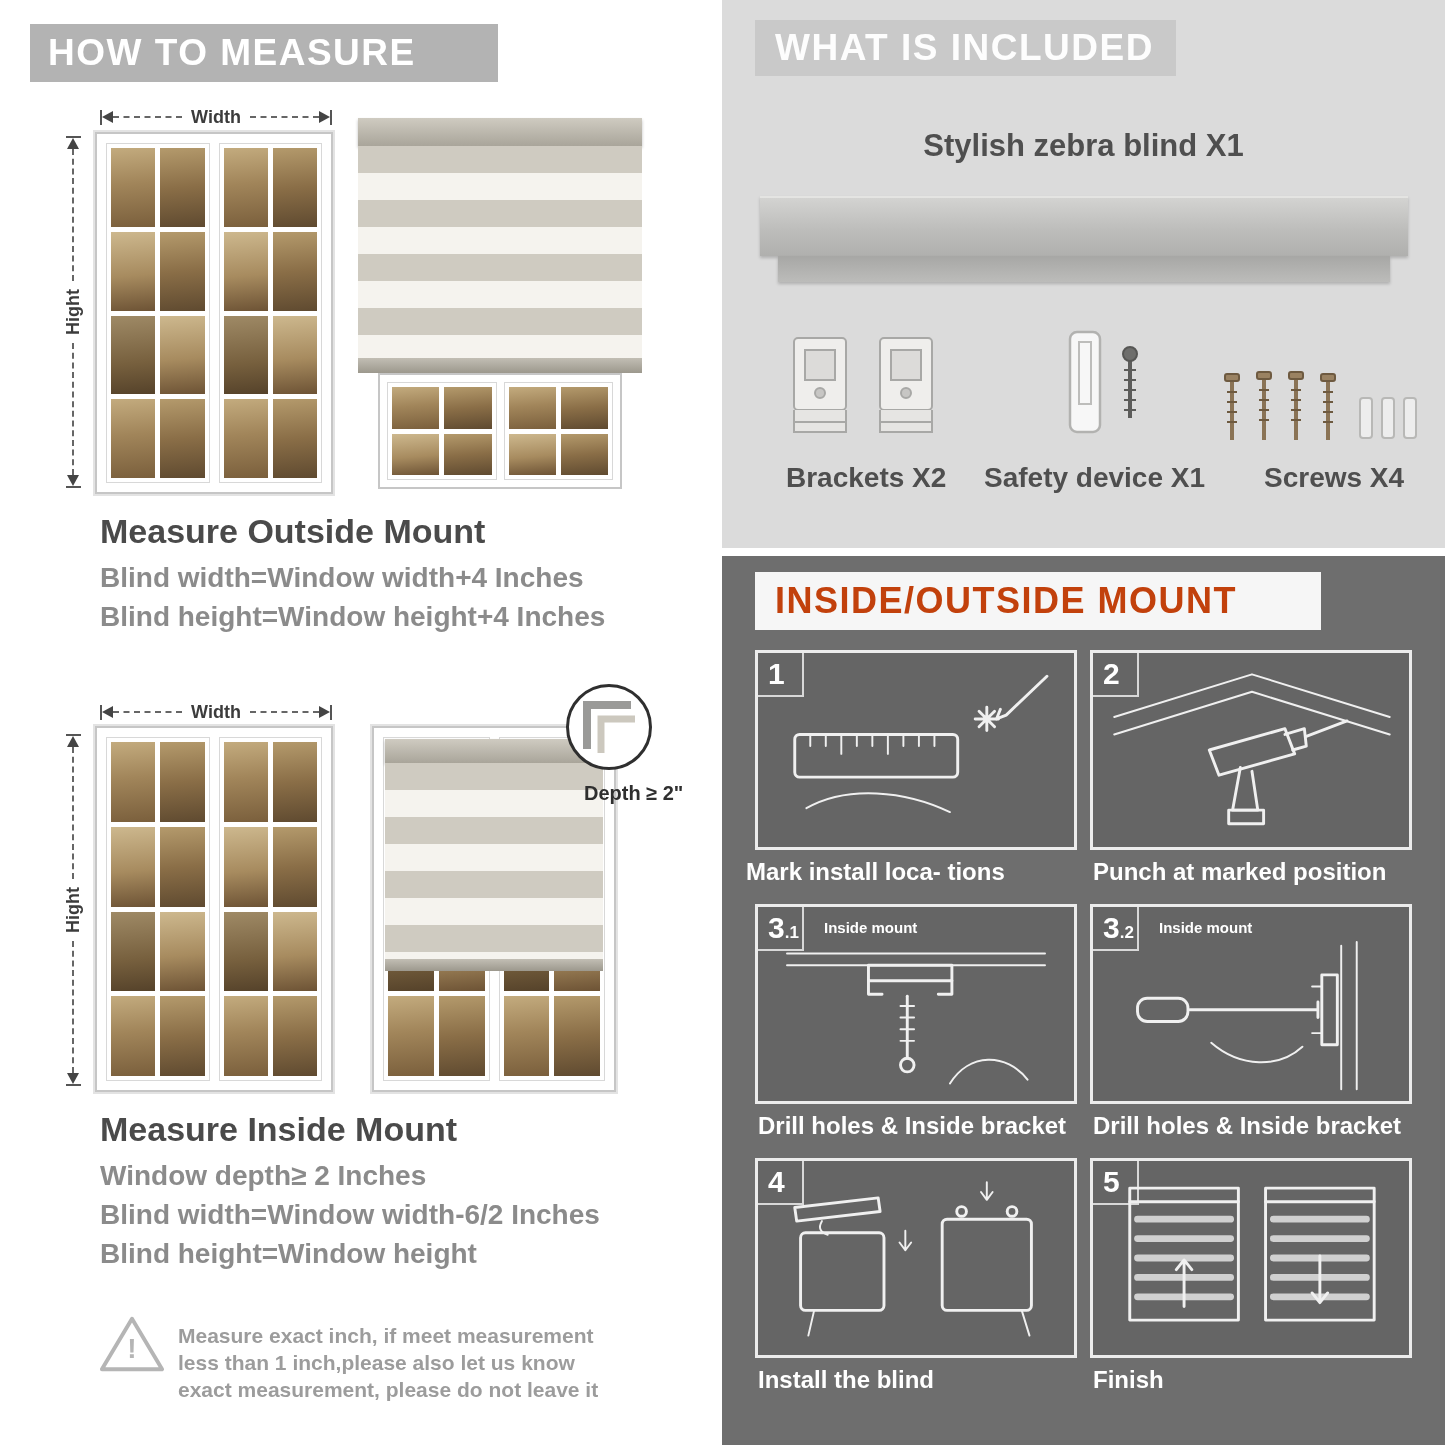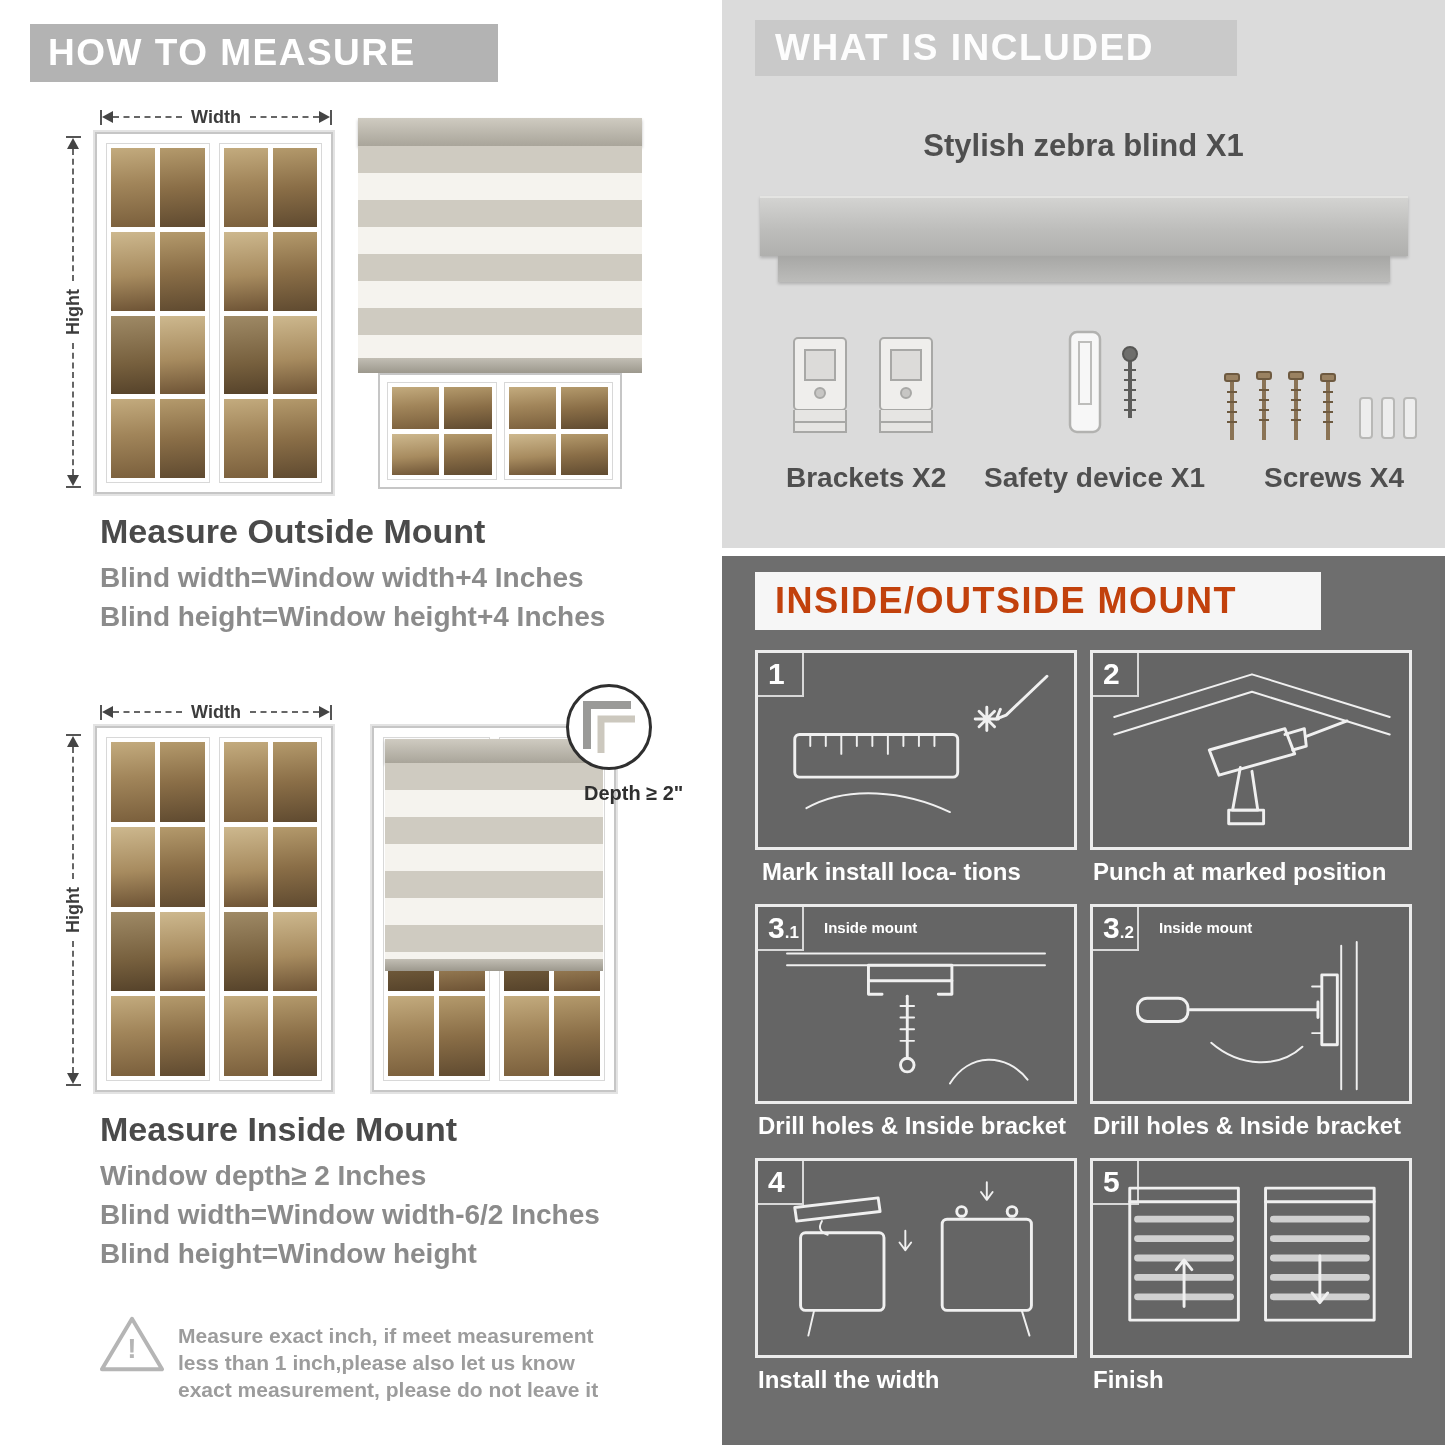--- a/index.html
+++ b/index.html
@@ -249,21 +249,21 @@
 
   <div class="warn-wrap" style="left:98px;top:1312px;width:68px;height:64px;">
     <svg width="68" height="64" viewBox="0 0 70 64">
       <path d="M35 6 L66 58 H4 Z" fill="none" stroke="#b5b5b5" stroke-width="4" stroke-linejoin="round"></path>
     </svg>
     <span class="warn-mark">!</span>
   </div>
   <div class="warn-text" style="left:178px;top:1322px;width:448px;">Measure exact inch, if meet measurement less than 1 inch,please also let us know exact measurement, please do not leave it</div>
 
   <div class="right-top">
-    <div class="banner light" style="left:33px;top:20px;width:482px;height:56px;">
+    <div class="banner light" style="left:33px;top:20px;width:421px;height:56px;">
       <span>WHAT IS INCLUDED</span>
     </div>
 
     <div class="blind-title">Stylish zebra blind X1</div>
 
     <div class="headrail"></div>
     <div class="headrail-lip"></div>
 
     <div class="abs" style="left:62px;top:330px;display:flex;gap:14px;">
       <svg width="72" height="114" viewBox="0 0 72 114">
@@ -327,21 +327,21 @@
       <span class="numbox"></span>
       <span class="step-num"><span>1</span><span class="sub"></span></span>
       <svg class="art" viewBox="0 0 322 200">
         <rect x="36" y="84" width="168" height="44" rx="5"></rect>
         <path class="thin" d="M52 84 v12 M68 84 v12 M84 84 v20 M100 84 v12 M116 84 v12 M132 84 v20 M148 84 v12 M164 84 v12 M180 84 v12"></path>
         <path d="M226 60 l16 16 M242 60 l-16 16 M234 56 v24 M222 68 h24"></path>
         <path d="M296 24 L254 64 M254 64 l-10 4 4 -10"></path>
         <path class="thin" d="M48 160 C90 136 150 142 196 164"></path>
       </svg>
     </div>
-    <div class="caption" style="left:40px;top:302px;">Mark install loca- tions</div>
+    <div class="caption" style="left:24px;top:302px;">Mark install loca- tions</div>
 
     <div class="step" style="left:368px;top:94px;">
       <span class="numbox"></span>
       <span class="step-num"><span>2</span><span class="sub"></span></span>
       <svg class="art" viewBox="0 0 322 200">
         <path class="thin" d="M20 66 L162 22 L304 66"></path>
         <path class="thin" d="M20 84 L162 40 L304 84"></path>
         <path d="M118 100 L196 78 L206 104 L128 126 Z"></path>
         <path d="M196 84 L216 78 L218 96 L204 100"></path>
         <path d="M218 86 L260 70"></path>
@@ -391,21 +391,21 @@
         <rect x="42" y="74" width="86" height="80" rx="5"></rect>
         <path class="thin" d="M56 154 L50 180"></path>
         <path class="thin" d="M150 72 v20 m0 0 l-6 -8 m6 8 l6 -8"></path>
         <rect x="188" y="60" width="92" height="94" rx="5"></rect>
         <circle cx="208" cy="52" r="5"></circle>
           <circle cx="260" cy="52" r="5"></circle>
         <path class="thin" d="M234 22 v18 m0 0 l-6 -8 m6 8 l6 -8"></path>
         <path class="thin" d="M270 154 L278 180"></path>
       </svg>
     </div>
-    <div class="caption" style="left:36px;top:810px;">Install the width</div>
+    <div class="caption" style="left:36px;top:810px;">Install the blind</div>
 
     <div class="step" style="left:368px;top:602px;">
       <span class="numbox"></span>
       <span class="step-num"><span>5</span><span class="sub"></span></span>
       <svg class="art" viewBox="0 0 322 200">
         <rect x="36" y="28" width="112" height="136"></rect>
         <path d="M36 42 h112"></path>
         <path class="stripe" d="M44 60 h96 M44 80 h96 M44 100 h96 M44 120 h96 M44 140 h96"></path>
         <path d="M92 150 V104 M84 112 l8 -10 8 10"></path>
         <rect x="176" y="28" width="112" height="136"></rect>

